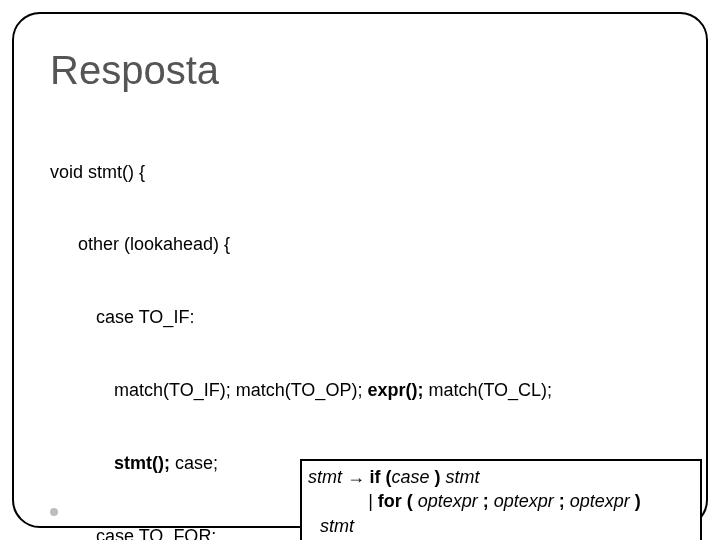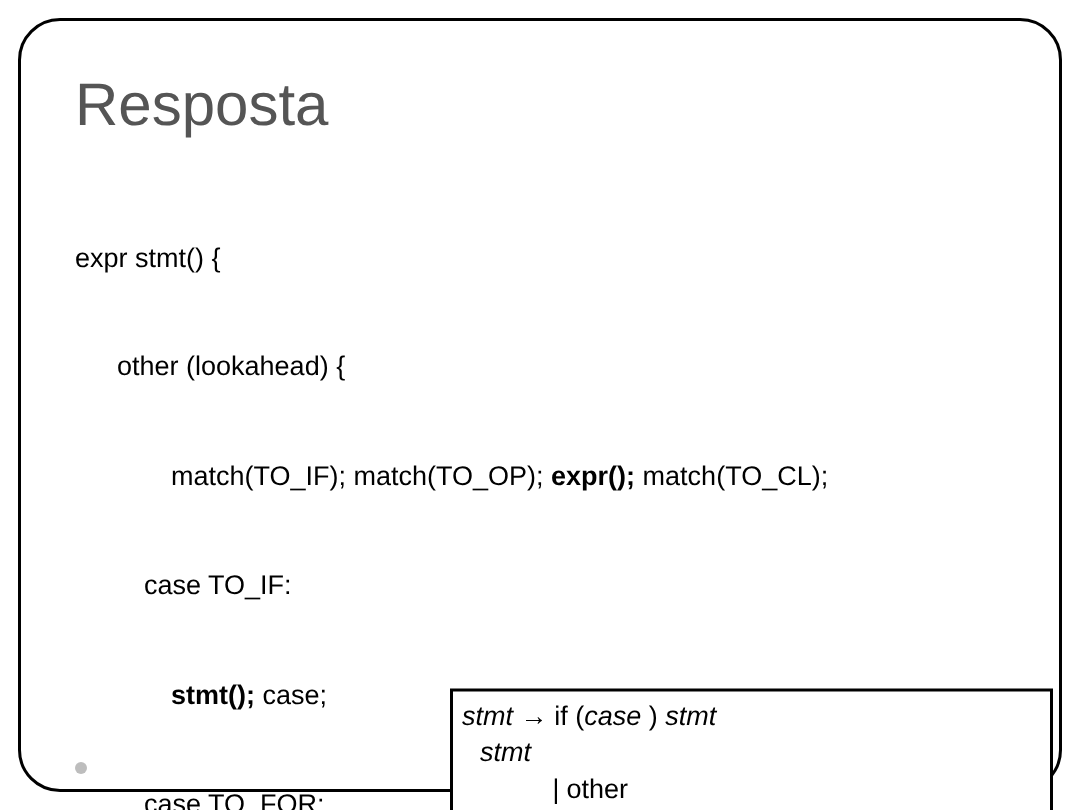--- a/index.html
+++ b/index.html
@@ -46,43 +46,43 @@
     width: 402px;
     background: #fff;
     border: 2px solid #000;
     padding: 4px 6px 4px 6px;
     font-size: 18px;
     line-height: 1.35;
     font-style: italic;
   }
   .grammar-box .row { white-space: nowrap; }
   .arrow { font-family: Symbol, serif; font-style: normal; }
-  .kw { font-weight: normal; font-style: normal; }
+  .kw { font-weight: bold; font-style: normal; }
   .dot {
     position: absolute;
     left: 36px;
     bottom: 10px;
     width: 8px;
     height: 8px;
     border-radius: 50%;
     background: #bdbdbd;
   }
 </style>
 </head>
 <body>
 
 <div class="slide">
   <div class="frame">
     <h1 class="title">Resposta</h1>
 
     <div class="code">
-      <span class="line">expr stmt() {</span>
+      <span class="line">void stmt() {</span>
       <span class="line ind1">other (lookahead) {</span>
+      <span class="line ind2">case TO_IF:</span>
       <span class="line ind3"><span>match(TO_IF); match(TO_OP); </span><span class="b">expr();</span><span> match(TO_CL);</span></span>
-      <span class="line ind2">case TO_IF:</span>
       <span class="line ind3"><span class="b">stmt();</span><span> case;</span></span>
       <span class="line ind2">case TO_FOR:</span>
       
       
       
       
       
       
       
       
@@ -91,20 +91,23 @@
 
     <div class="dot"></div>
   </div>
 
   <div class="grammar-box">
     <div class="row">
       <span>stmt</span>
       <span class="arrow"> → </span>
       <span class="kw">if (</span><span>case </span><span class="kw">) </span><span>stmt</span>
     </div>
+    <div class="row" style="padding-left:60px;">
+      <span>| </span><span class="kw">for</span><span class="kw"> ( </span><span>optexpr </span><span class="kw">; </span><span>optexpr </span><span class="kw">; </span><span>optexpr </span><span class="kw">)</span>
+    </div>
     <div class="row" style="padding-left:12px;">
       <span>stmt</span>
     </div>
     <div class="row" style="padding-left:60px;">
       <span>| </span><span class="kw">other</span>
     </div>
   </div>
 </div>
 
 </body></html>

